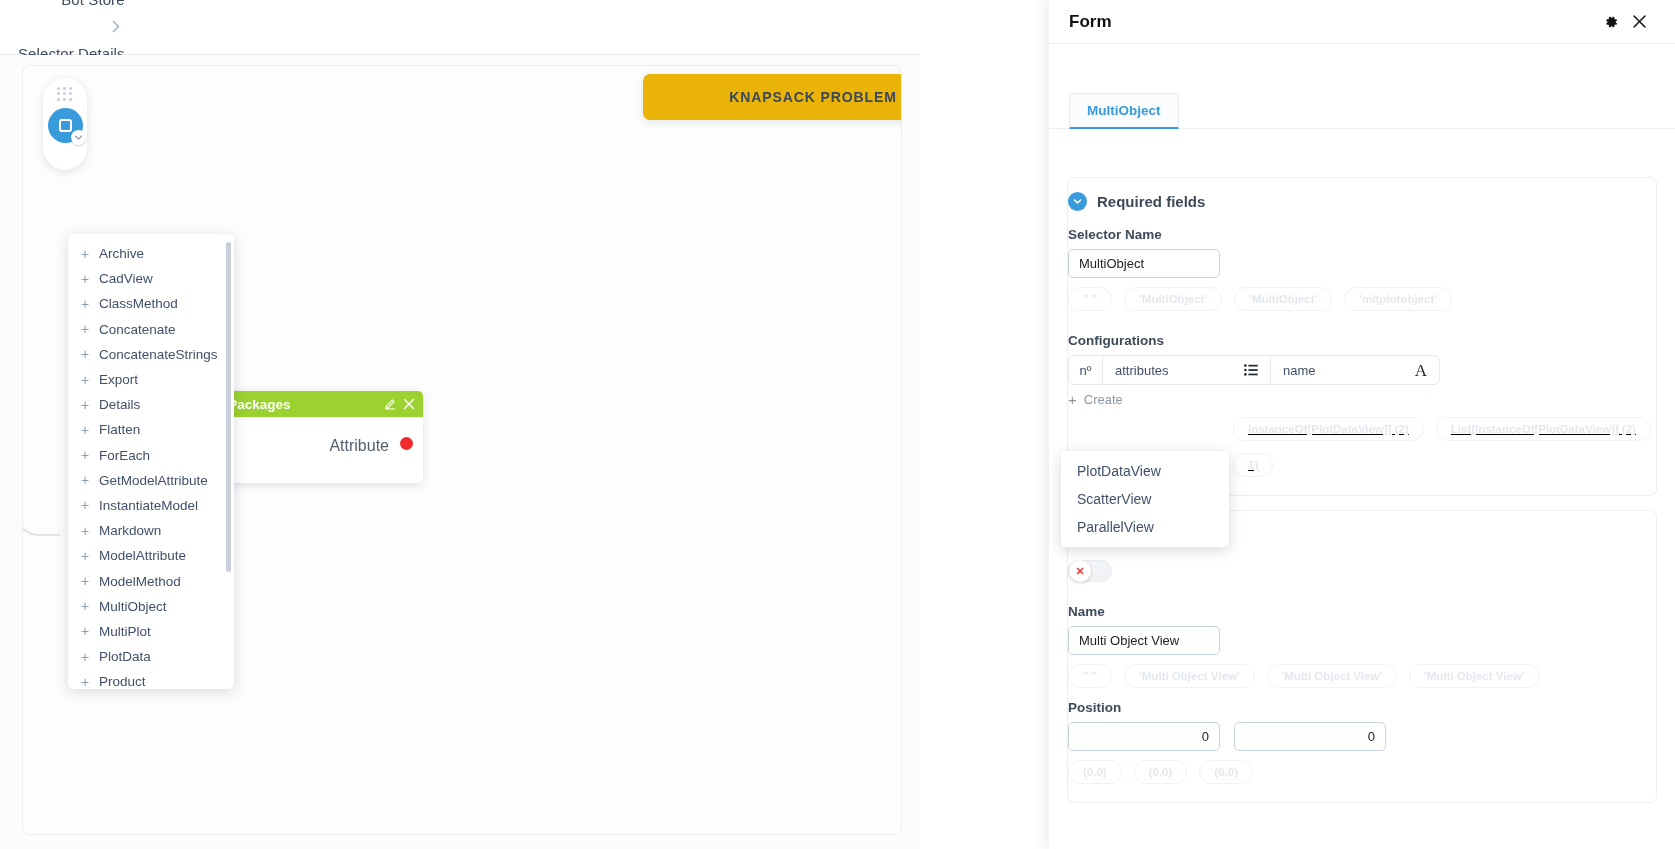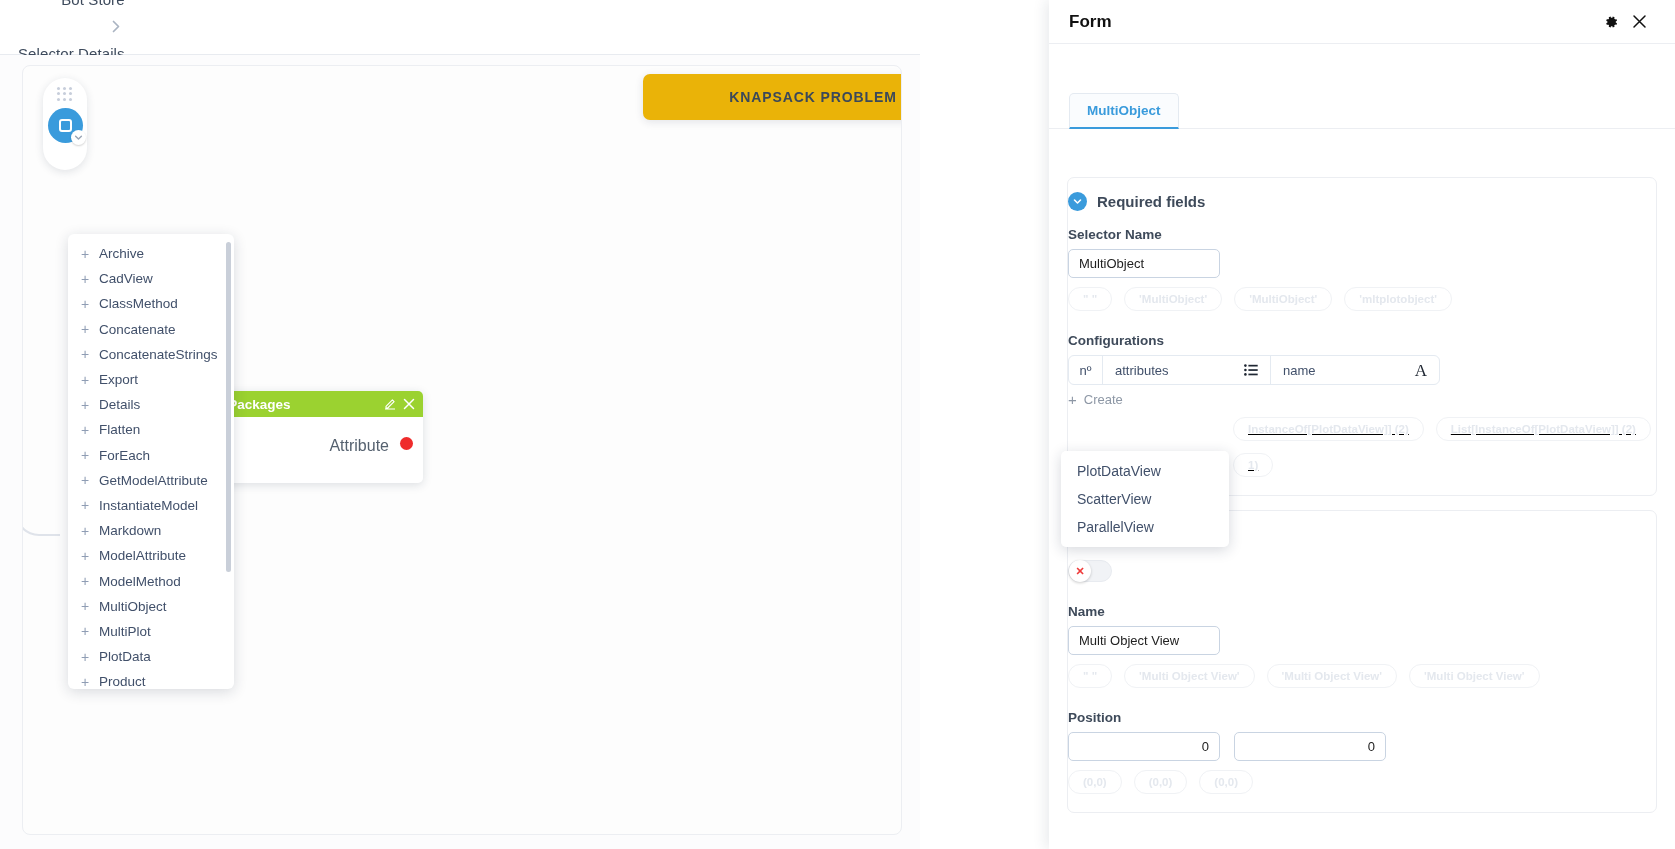--- a/index.html
+++ b/index.html
@@ -480,21 +480,21 @@
 
         <div class="field-label" style="margin-top:22px;">Name</div>
         <input class="txt-input" value="Multi Object View" style="">
         <div class="chips">
           <span class="chip blank">" "</span>
           <span class="chip">'Multi Object View'</span>
           <span class="chip">'Multi Object View'</span>
           <span class="chip">'Multi Object View'</span>
         </div>
 
-        <div class="field-label" style="margin-top:22px;">Position</div>
+        <div class="field-label" style="margin-top:12px;">Position</div>
         <div class="pos-row">
           <input class="num-input" value="0" style="">
           <input class="num-input" value="0" style="">
         </div>
         <div class="chips">
           <span class="chip">(0,0)</span>
           <span class="chip">(0,0)</span>
           <span class="chip">(0,0)</span>
         </div>
       </div>

